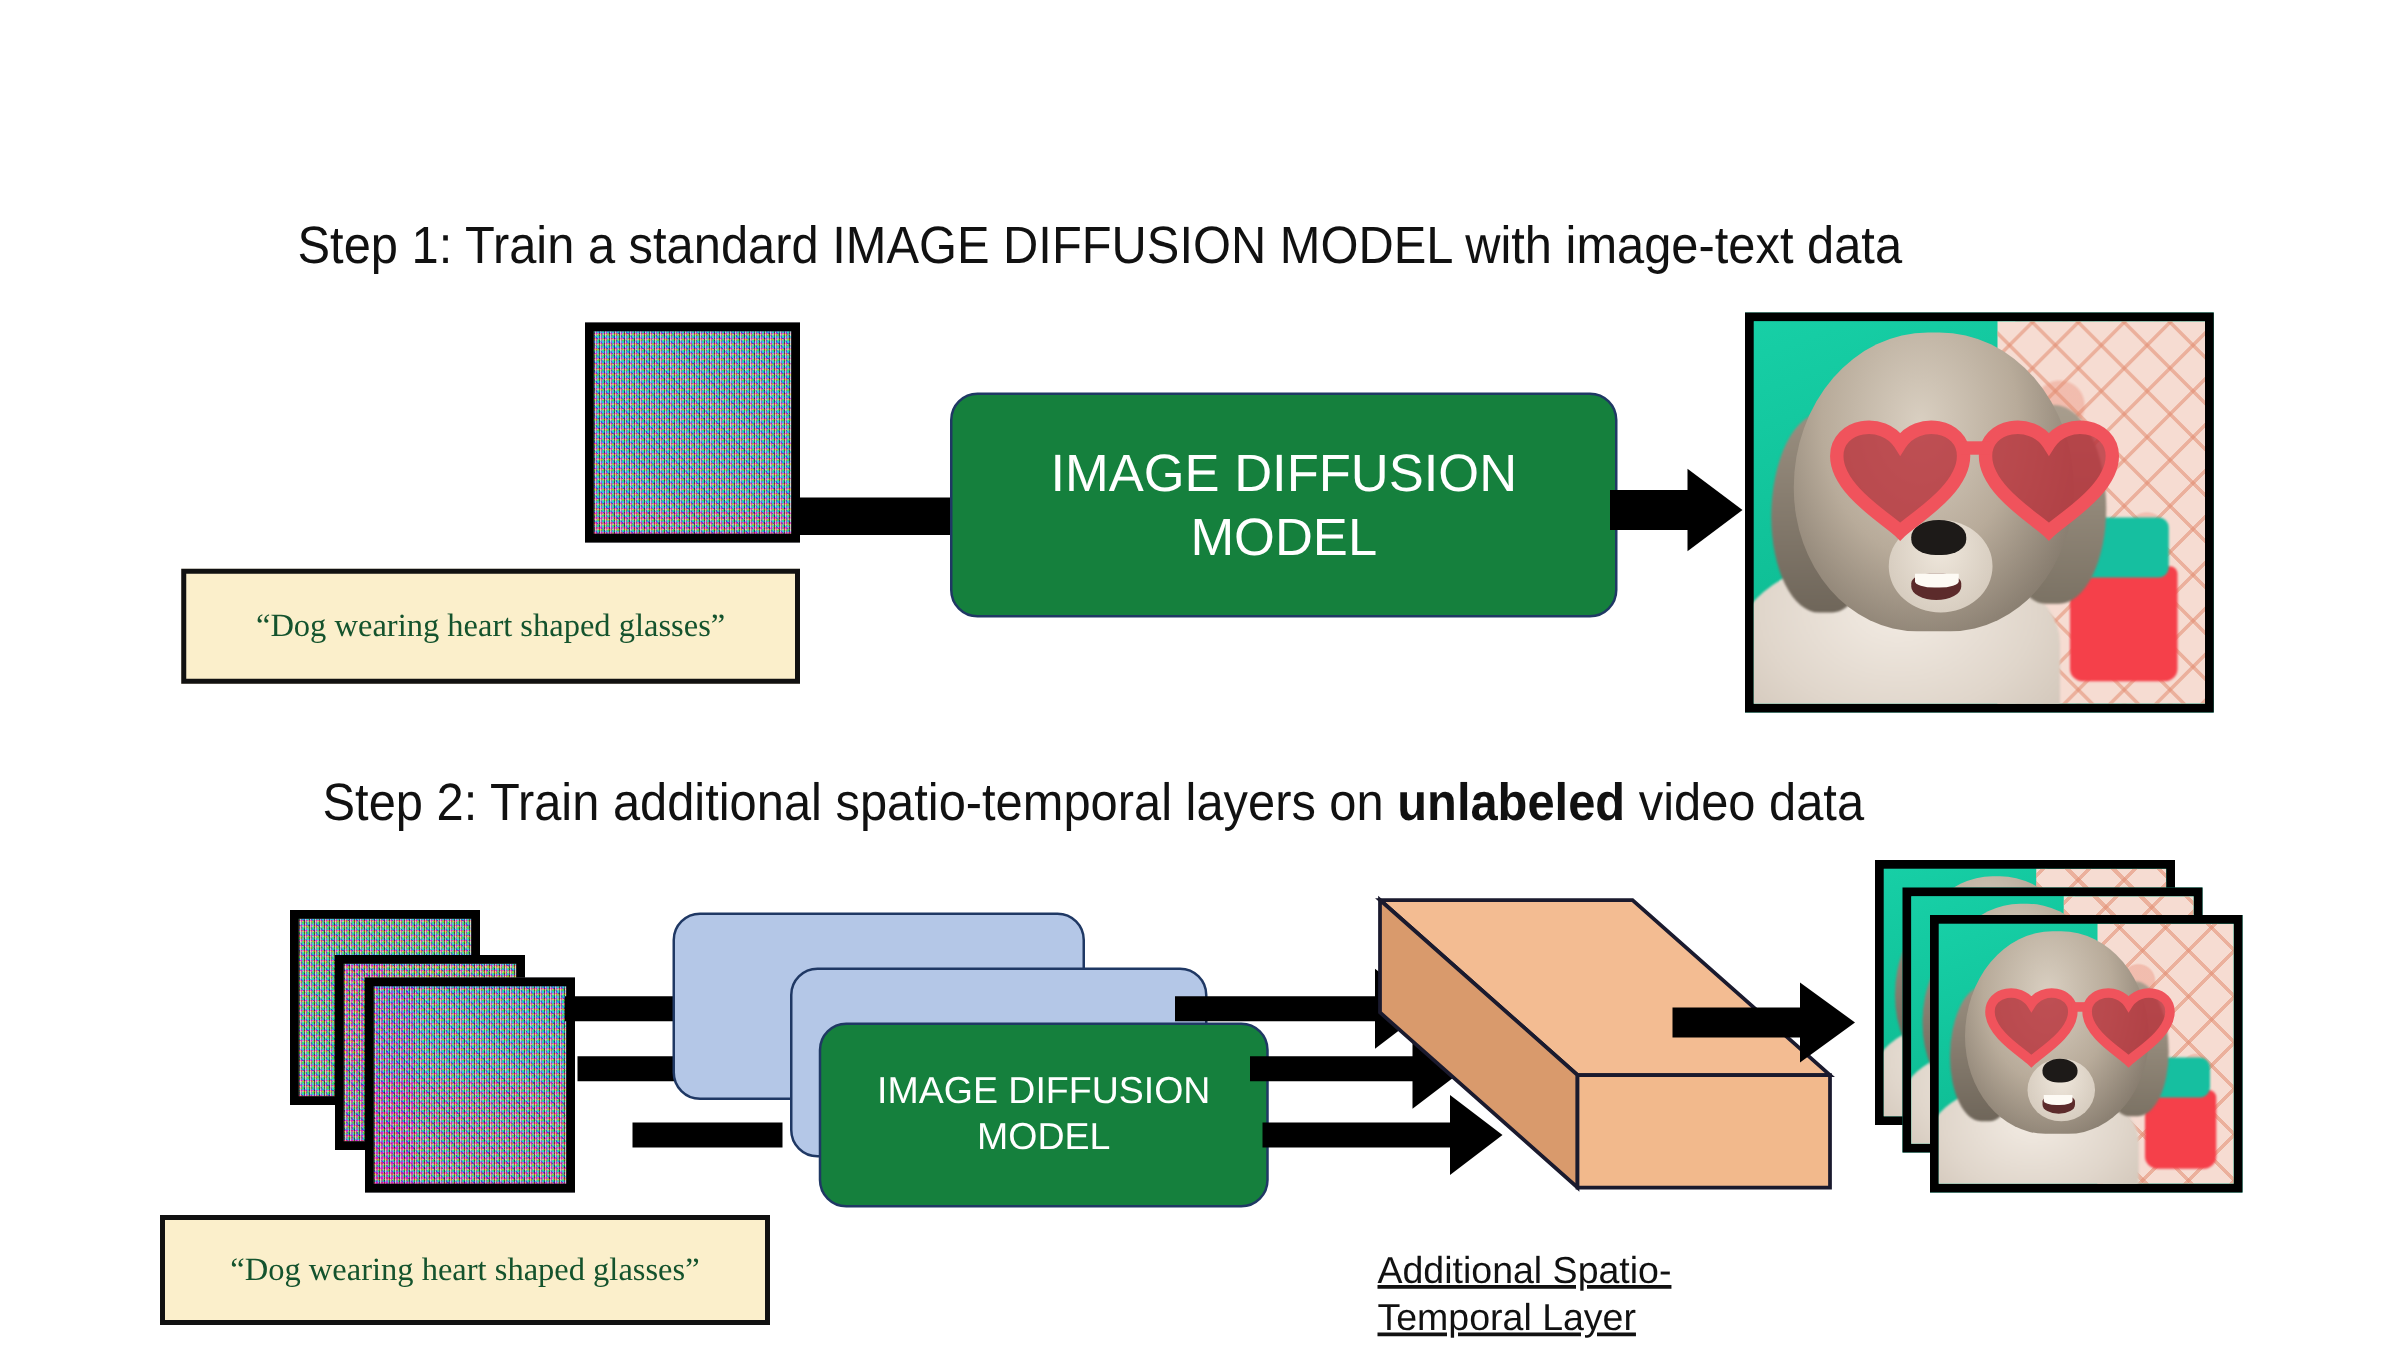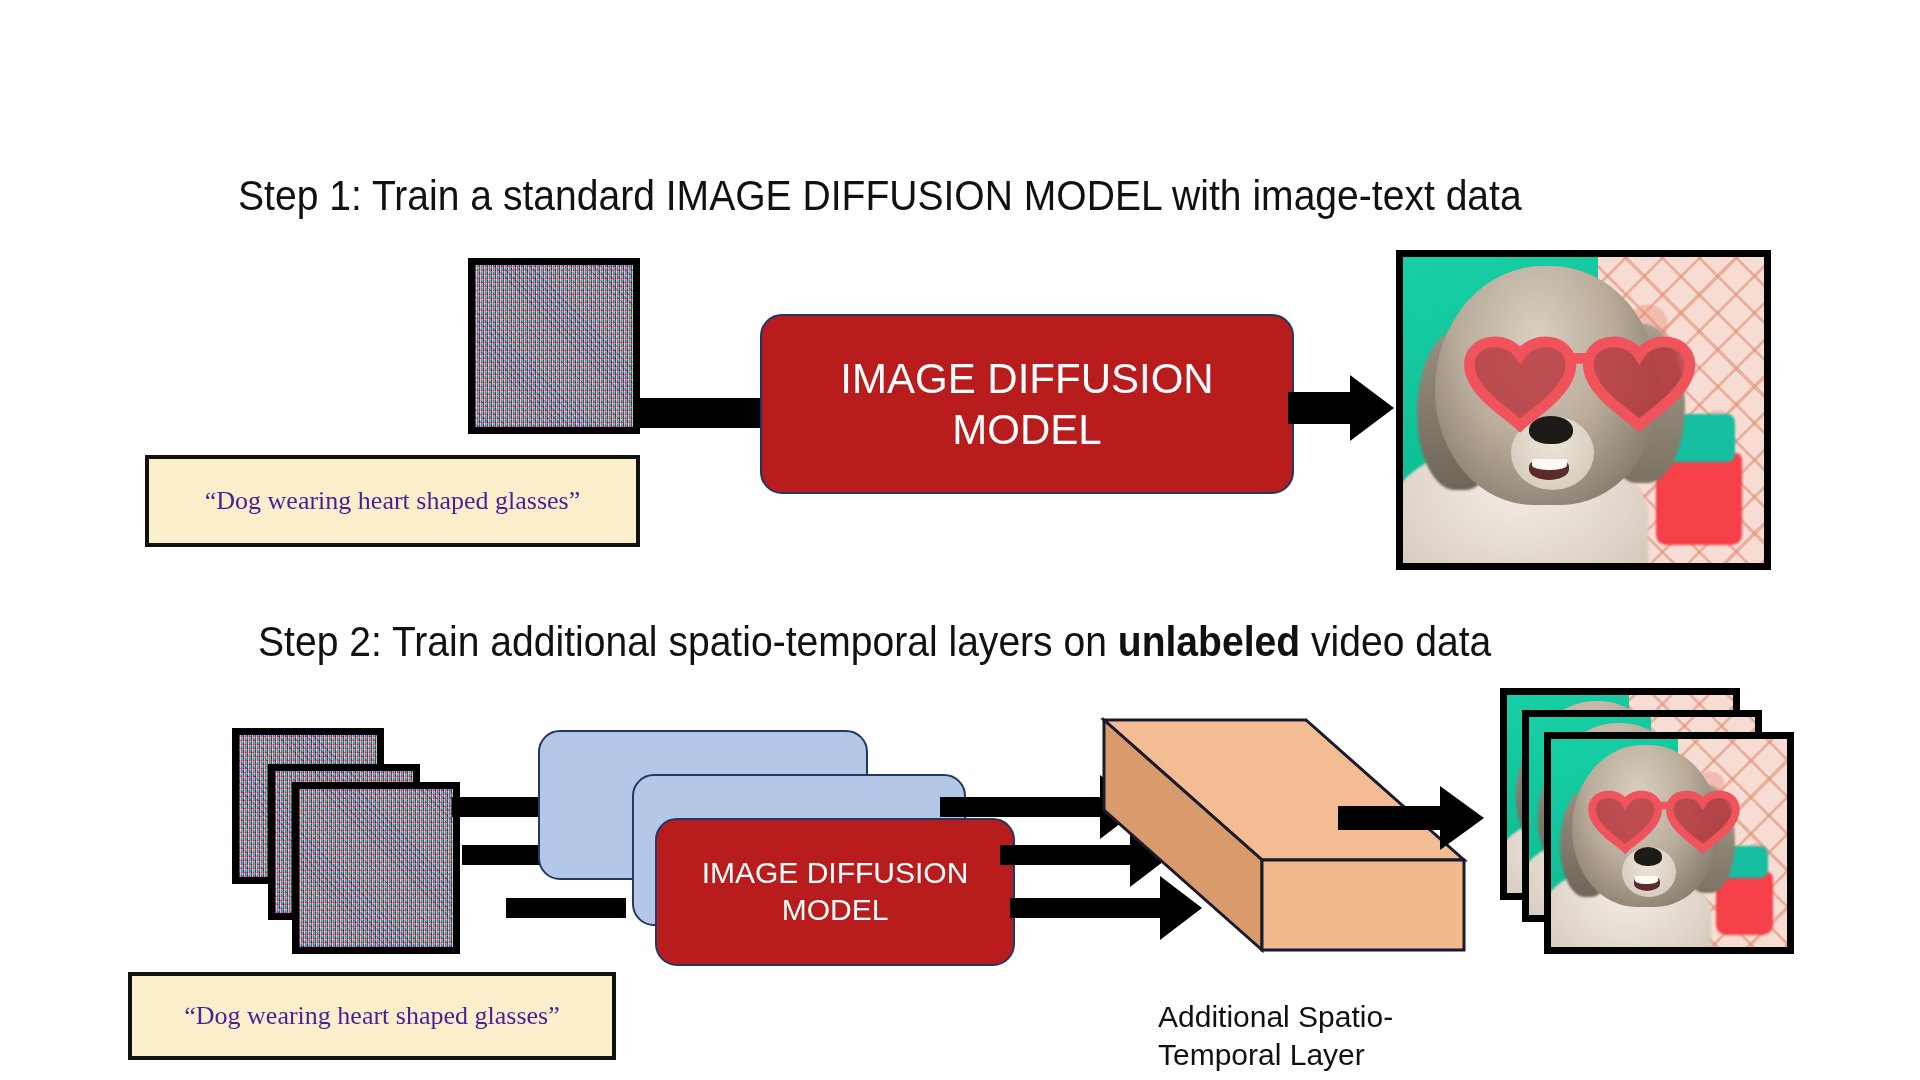--- a/index.html
+++ b/index.html
@@ -78,28 +78,28 @@
   .ph-mouth:after{content:"";position:absolute;left:6%;top:0;width:88%;height:52%;
     background:#fdfaf4;border-radius:0 0 45% 45%;}
   .heart-shape{position:absolute;left:0;top:0;width:100%;height:100%;}
 
   
   .mbox{
     position:absolute;box-sizing:border-box;border-radius:22px;
     border:2px solid #1f3864;display:flex;align-items:center;justify-content:center;
     text-align:center;color:#fff;line-height:1.22;
   }
-  .mbox.solid{background:#b91c1c;}
+  .mbox.solid{background:#15803d;}
   .mbox.ghost{background:#B4C7E7;}
 
   
   .cap{
     position:absolute;box-sizing:border-box;background:#FBEFCB;border:4px solid #111;
     display:flex;align-items:center;justify-content:center;text-align:center;
-    color:#4c1d95;line-height:1.22;
+    color:#14532d;line-height:1.22;
     font-family:"Liberation Serif","DejaVu Serif",serif;
   }
 
   
   .bar{position:absolute;background:#000;}
   .arrowhead{position:absolute;width:0;height:0;}
 
   
   .layer3d{position:absolute;}
   .layer3d svg{display:block;}
@@ -192,21 +192,21 @@
   <div class="arrowhead" style="left:1160px;top:876px;border-top:32px solid transparent;border-bottom:32px solid transparent;border-left:42px solid #000;"></div>
 
   <div class="layer3d" style="left:1098px;top:700px;width:370px;height:290px;">
     <svg width="370" height="290" viewBox="0 0 370 290">
       <polygon points="6,20 208,20 366,160 164,160" fill="#F3BC92" stroke="#1A1A2E" stroke-width="3"></polygon>
       <polygon points="6,20 164,160 164,250 6,110" fill="#D99A6C" stroke="#1A1A2E" stroke-width="3"></polygon>
       <polygon points="164,160 366,160 366,250 164,250" fill="#F2B98C" stroke="#1A1A2E" stroke-width="3"></polygon>
     </svg>
   </div>
 
-  <div class="layer-label" style="left:1158px;top:998px;width:330px;">Additional Spatio-
+  <div class="layer-label" style="left:1102px;top:998px;width:330px;text-decoration:underline;">Additional Spatio-
 Temporal Layer</div>
 
   <div class="bar" style="left:1338px;top:806px;width:110px;height:24px;"></div>
   <div class="arrowhead" style="left:1440px;top:786px;border-top:32px solid transparent;border-bottom:32px solid transparent;border-left:44px solid #000;"></div>
 
   <div class="photo" style="left:1500px;top:688px;width:240px;height:212px;">
     <div class="ph-inner">
       <div class="ph-bgteal"></div>
         <div class="ph-bgpat"></div>
       <div class="ph-bow"></div>

